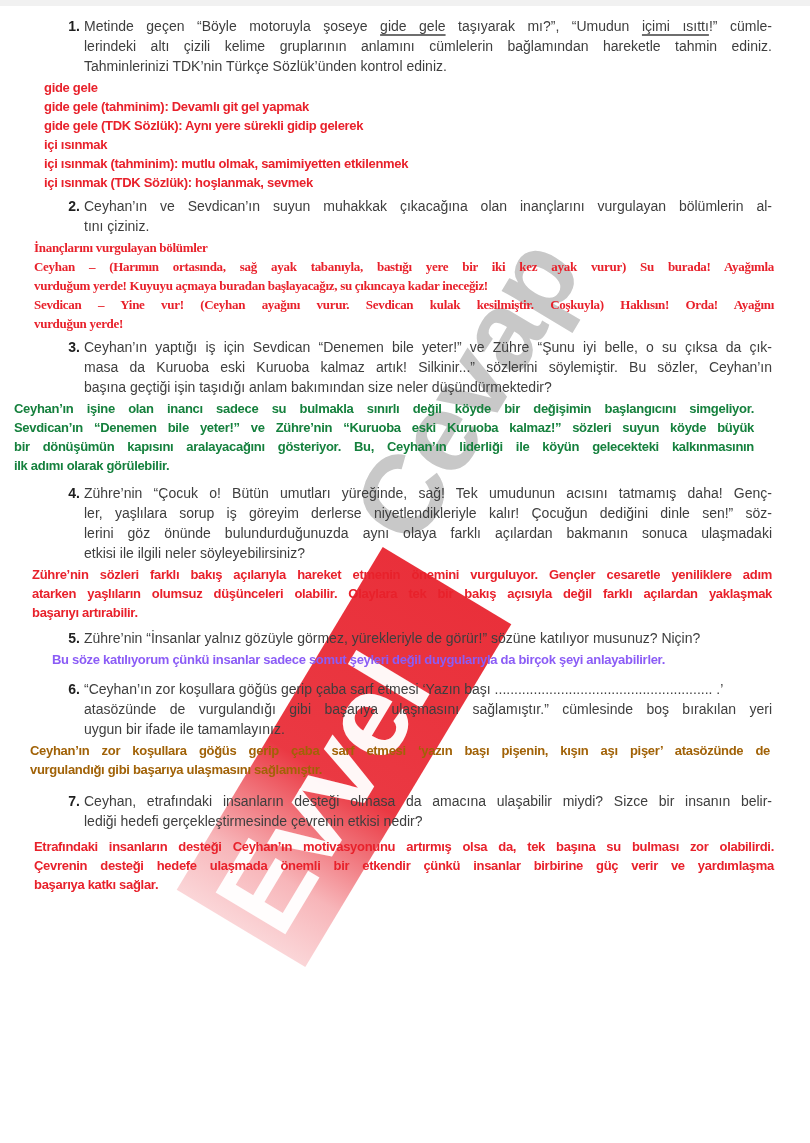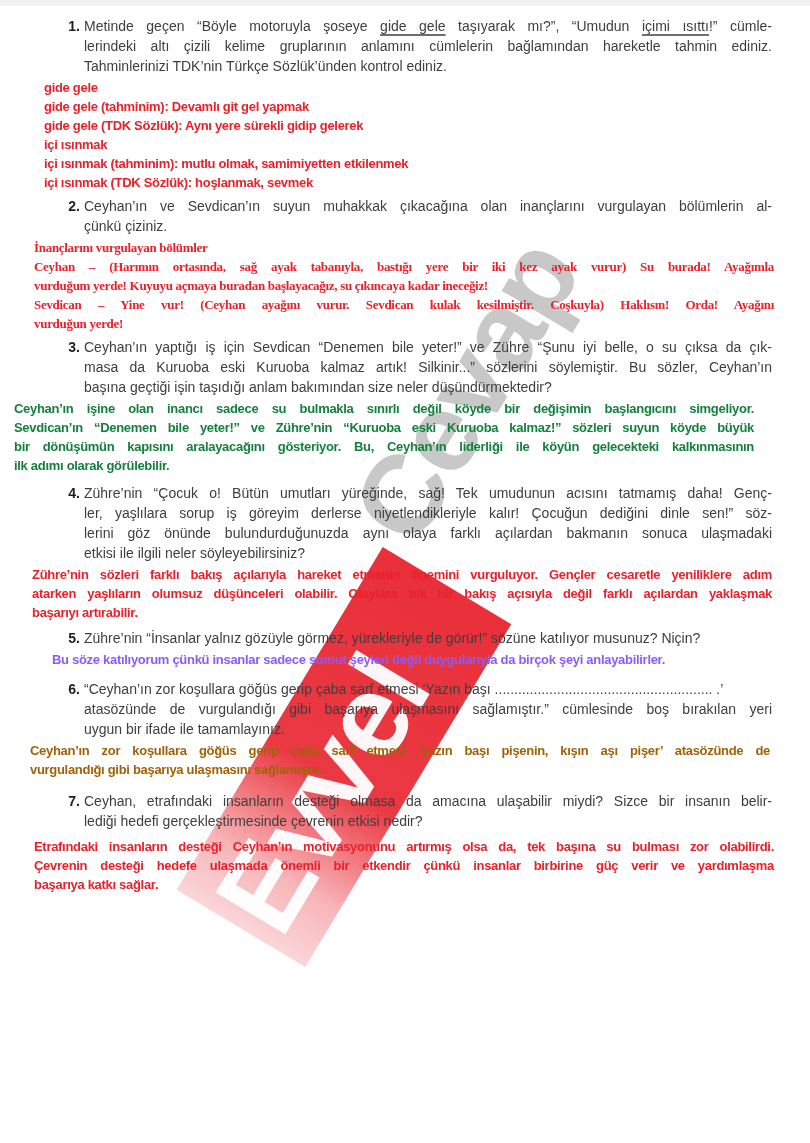--- a/index.html
+++ b/index.html
@@ -65,21 +65,21 @@
         <div class="line">gide gele</div>
         <div class="line">gide gele (tahminim): Devamlı git gel yapmak</div>
         <div class="line">gide gele (TDK Sözlük): Aynı yere sürekli gidip gelerek</div>
         <div class="line">içi ısınmak</div>
         <div class="line">içi ısınmak (tahminim): mutlu olmak, samimiyetten etkilenmek</div>
         <div class="line">içi ısınmak (TDK Sözlük): hoşlanmak, sevmek</div>
       </div>
       <div class="q">
         <span class="num">2.</span>
         <div class="line j">Ceyhan’ın ve Sevdican’ın suyun muhakkak çıkacağına olan inançlarını vurgulayan bölümlerin al-</div>
-        <div class="line">çünkü çiziniz.</div>
+        <div class="line">tını çiziniz.</div>
       </div>
       <div class="ans" style="color: rgb(232, 33, 43); margin-left: 34px; font-family: Liberation Serif, serif;">
         <div class="line">İnançlarını vurgulayan bölümler</div>
         <div class="line j">Ceyhan – (Harımın ortasında, sağ ayak tabanıyla, bastığı yere bir iki kez ayak vurur) Su burada! Ayağımla</div>
         <div class="line">vurduğum yerde! Kuyuyu açmaya buradan başlayacağız, su çıkıncaya kadar ineceğiz!</div>
         <div class="line j">Sevdican – Yine vur! (Ceyhan ayağını vurur. Sevdican kulak kesilmiştir. Coşkuyla) Haklısın! Orda! Ayağını</div>
         <div class="line">vurduğun yerde!</div>
       </div>
       <div class="q">
         <span class="num">3.</span>

